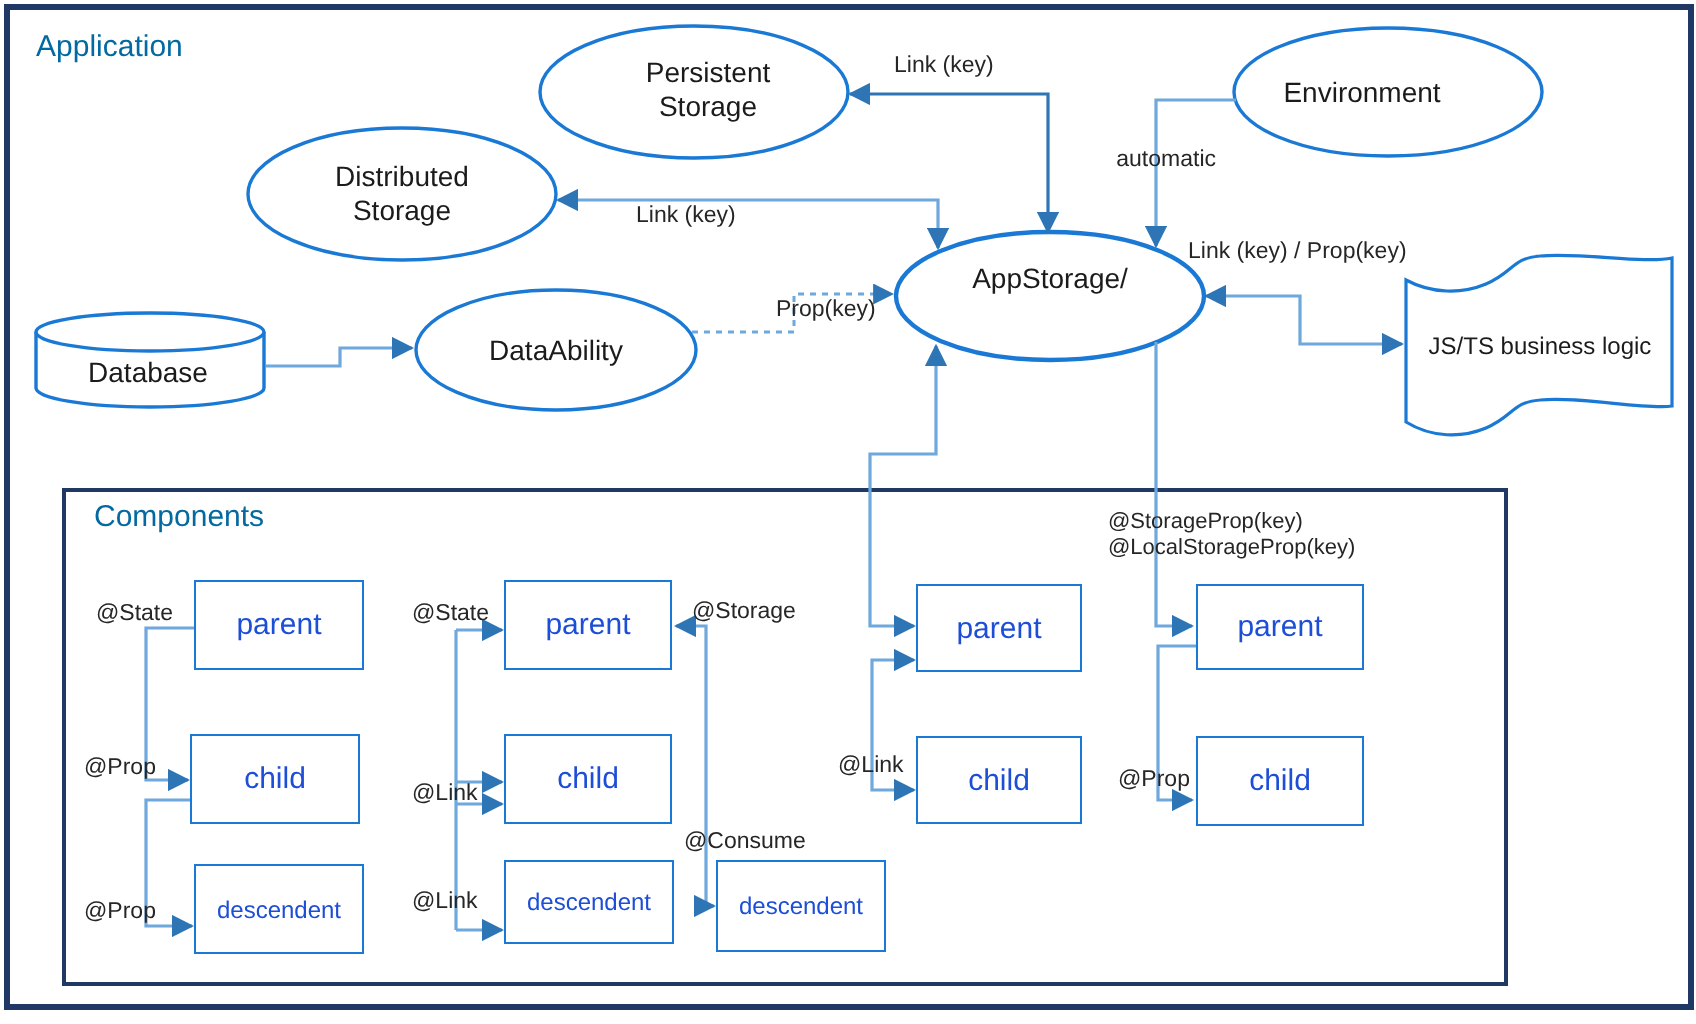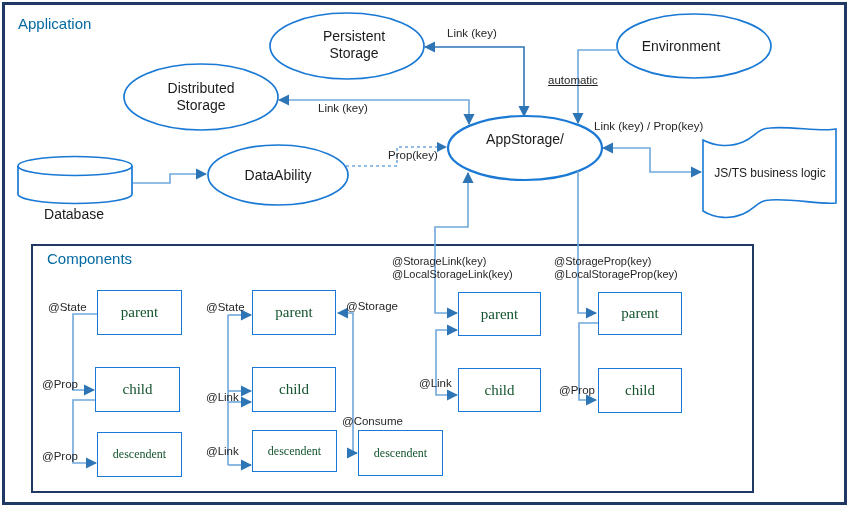--- a/index.html
+++ b/index.html
@@ -6,26 +6,26 @@
   #canvas{
     position:relative;width:848px;height:512px;background:#fff;overflow:hidden;
     font-family:"Liberation Sans",sans-serif;color:#262626;
   }
   #frame{position:absolute;left:2px;top:2px;width:839px;height:497px;border:3px solid #1f3864;}
   svg{position:absolute;left:0;top:0;}
   .lbl{position:absolute;white-space:nowrap;font-size:11.5px;color:#262626;line-height:13px;}
   .title-lbl{font-size:15px;color:#0369a1;}
   .node-lbl{position:absolute;text-align:center;font-size:14px;line-height:17px;color:#1b1b1b;}
   .hdr{font-size:11px;line-height:13px;}
-  .ctr{text-align:left;text-decoration:underline;}
+  .ctr{text-align:right;}
   .cbox{
     position:absolute;background:#fff;border:1.5px solid #1a79d4;
     display:flex;align-items:center;justify-content:center;box-sizing:border-box;
   }
-  .cbox span{font-size:15px;color:#14532d;font-family:Liberation Serif, serif;}
+  .cbox span{font-size:15px;color:#1d4ed8;}
   .cbox.desc span{font-size:12px;}
 </style>
 </head>
 <body>
 
 <div id="canvas">
 
   <div id="frame"></div>
 
   <svg width="848" height="512" viewBox="0 0 848 512">
@@ -82,21 +82,21 @@
   </div>
   <div class="node-lbl" style="left:124px;top:80px;width:154px;">
     <div>Distributed</div>
     <div>Storage</div>
   </div>
   <div class="node-lbl" style="left:617px;top:38px;width:128px;">Environment</div>
   <div class="node-lbl" style="left:448px;top:131px;width:154px;">
     <div>AppStorage/</div>
   </div>
   <div class="node-lbl" style="left:208px;top:167px;width:140px;">DataAbility</div>
-  <div class="node-lbl" style="left:18px;top:178px;width:112px;margin-top:28px;">Database</div>
+  <div class="node-lbl" style="left:18px;top:178px;width:112px;">Database</div>
   <div class="node-lbl" style="left:706px;top:165px;width:128px;font-size:12px;">JS/TS business logic</div>
 
   <div class="lbl" style="left:447px;top:27px;">Link (key)</div>
   <div class="lbl" style="left:318px;top:102px;">Link (key)</div>
   <div class="lbl ctr" style="left:548px;top:74px;width:60px;">automatic</div>
   <div class="lbl" style="left:594px;top:120px;">Link (key) / Prop(key)</div>
   <div class="lbl" style="left:340px;top:149px;margin-left:48px;">Prop(key)</div>
 
   <div class="lbl title-lbl" style="left:47px;top:252px;">Components</div>
 
@@ -124,24 +124,20 @@
   <div class="cbox" style="left:252px;top:367px;width:84px;height:45px;">
     <span>child</span>
     </div>
   <div class="cbox desc" style="left:252px;top:430px;width:85px;height:42px;">
     <span>descendent</span>
     </div>
   <div class="cbox desc" style="left:358px;top:430px;width:85px;height:46px;">
     <span>descendent</span>
     </div>
 
-  <div class="lbl hdr" style="left:392px;top:255px;">
-    <div>@StorageLink(key)</div>
-    <div>@LocalStorageLink(key)</div>
-  </div>
   <div class="lbl" style="left:419px;top:377px;">@Link</div>
   <div class="cbox" style="left:458px;top:292px;width:83px;height:44px;">
     <span>parent</span>
     </div>
   <div class="cbox" style="left:458px;top:368px;width:83px;height:44px;">
     <span>child</span>
     </div>
 
   <div class="lbl hdr" style="left:554px;top:255px;">
     <div>@StorageProp(key)</div>

